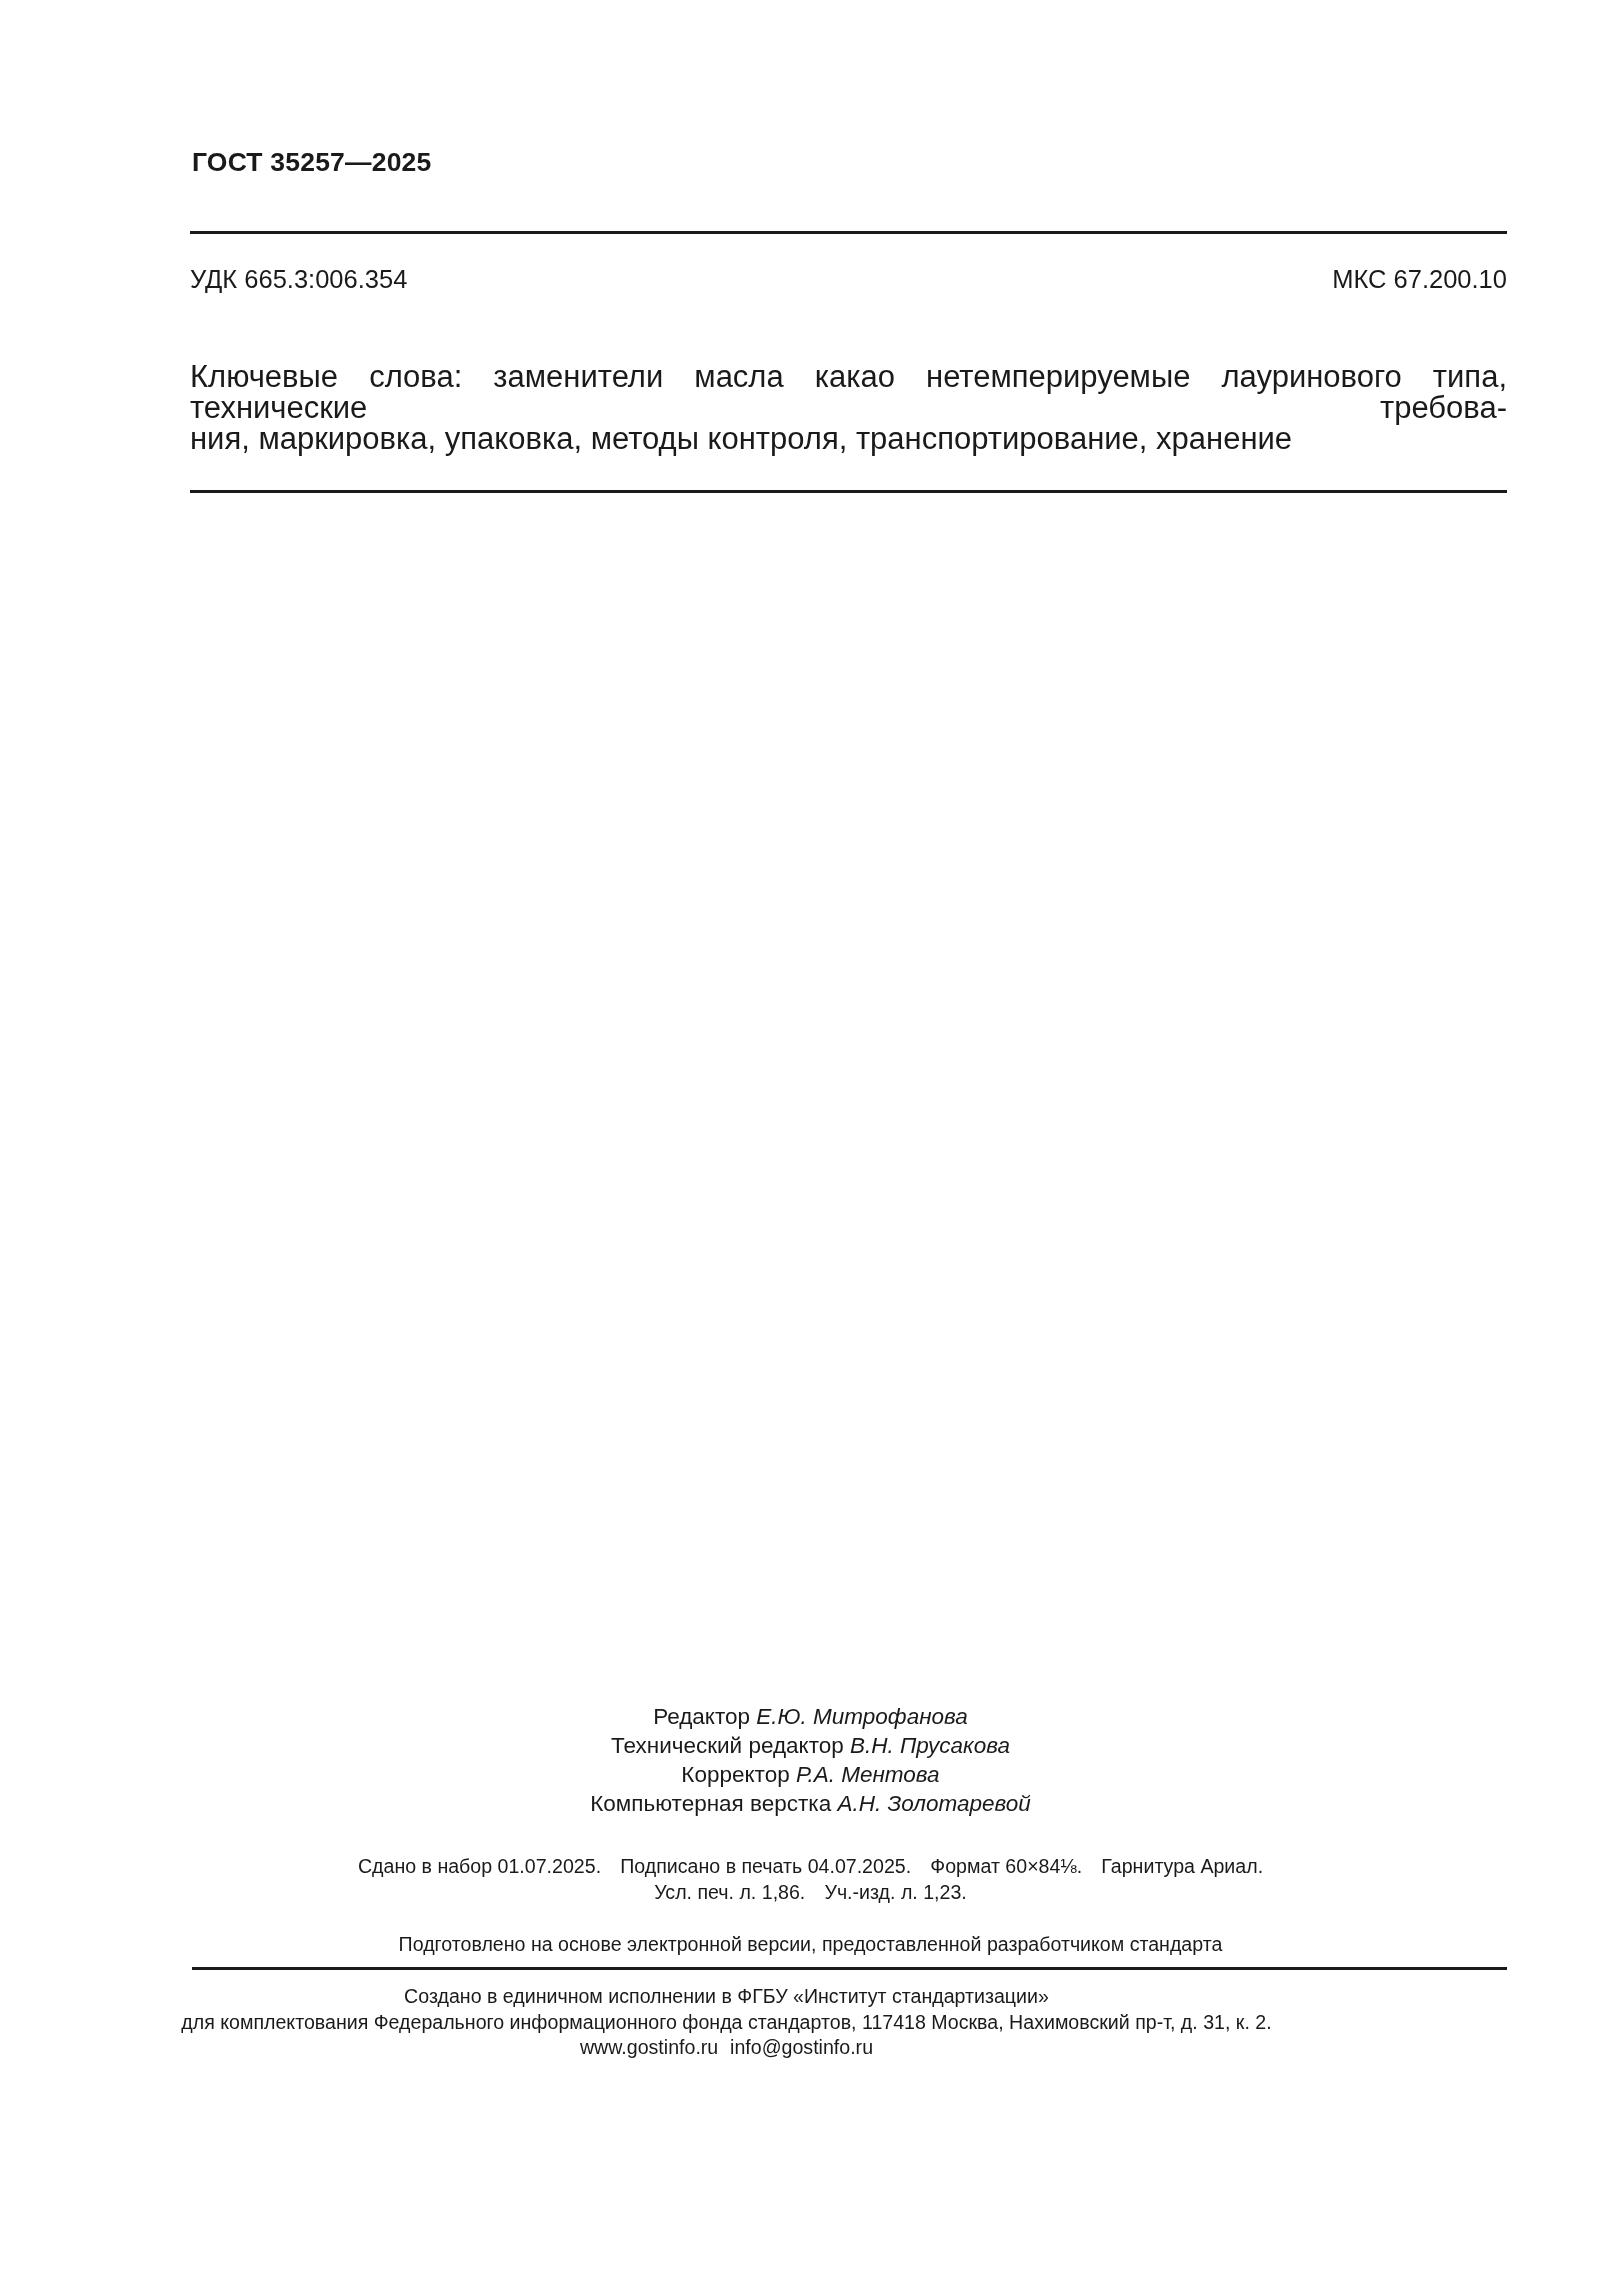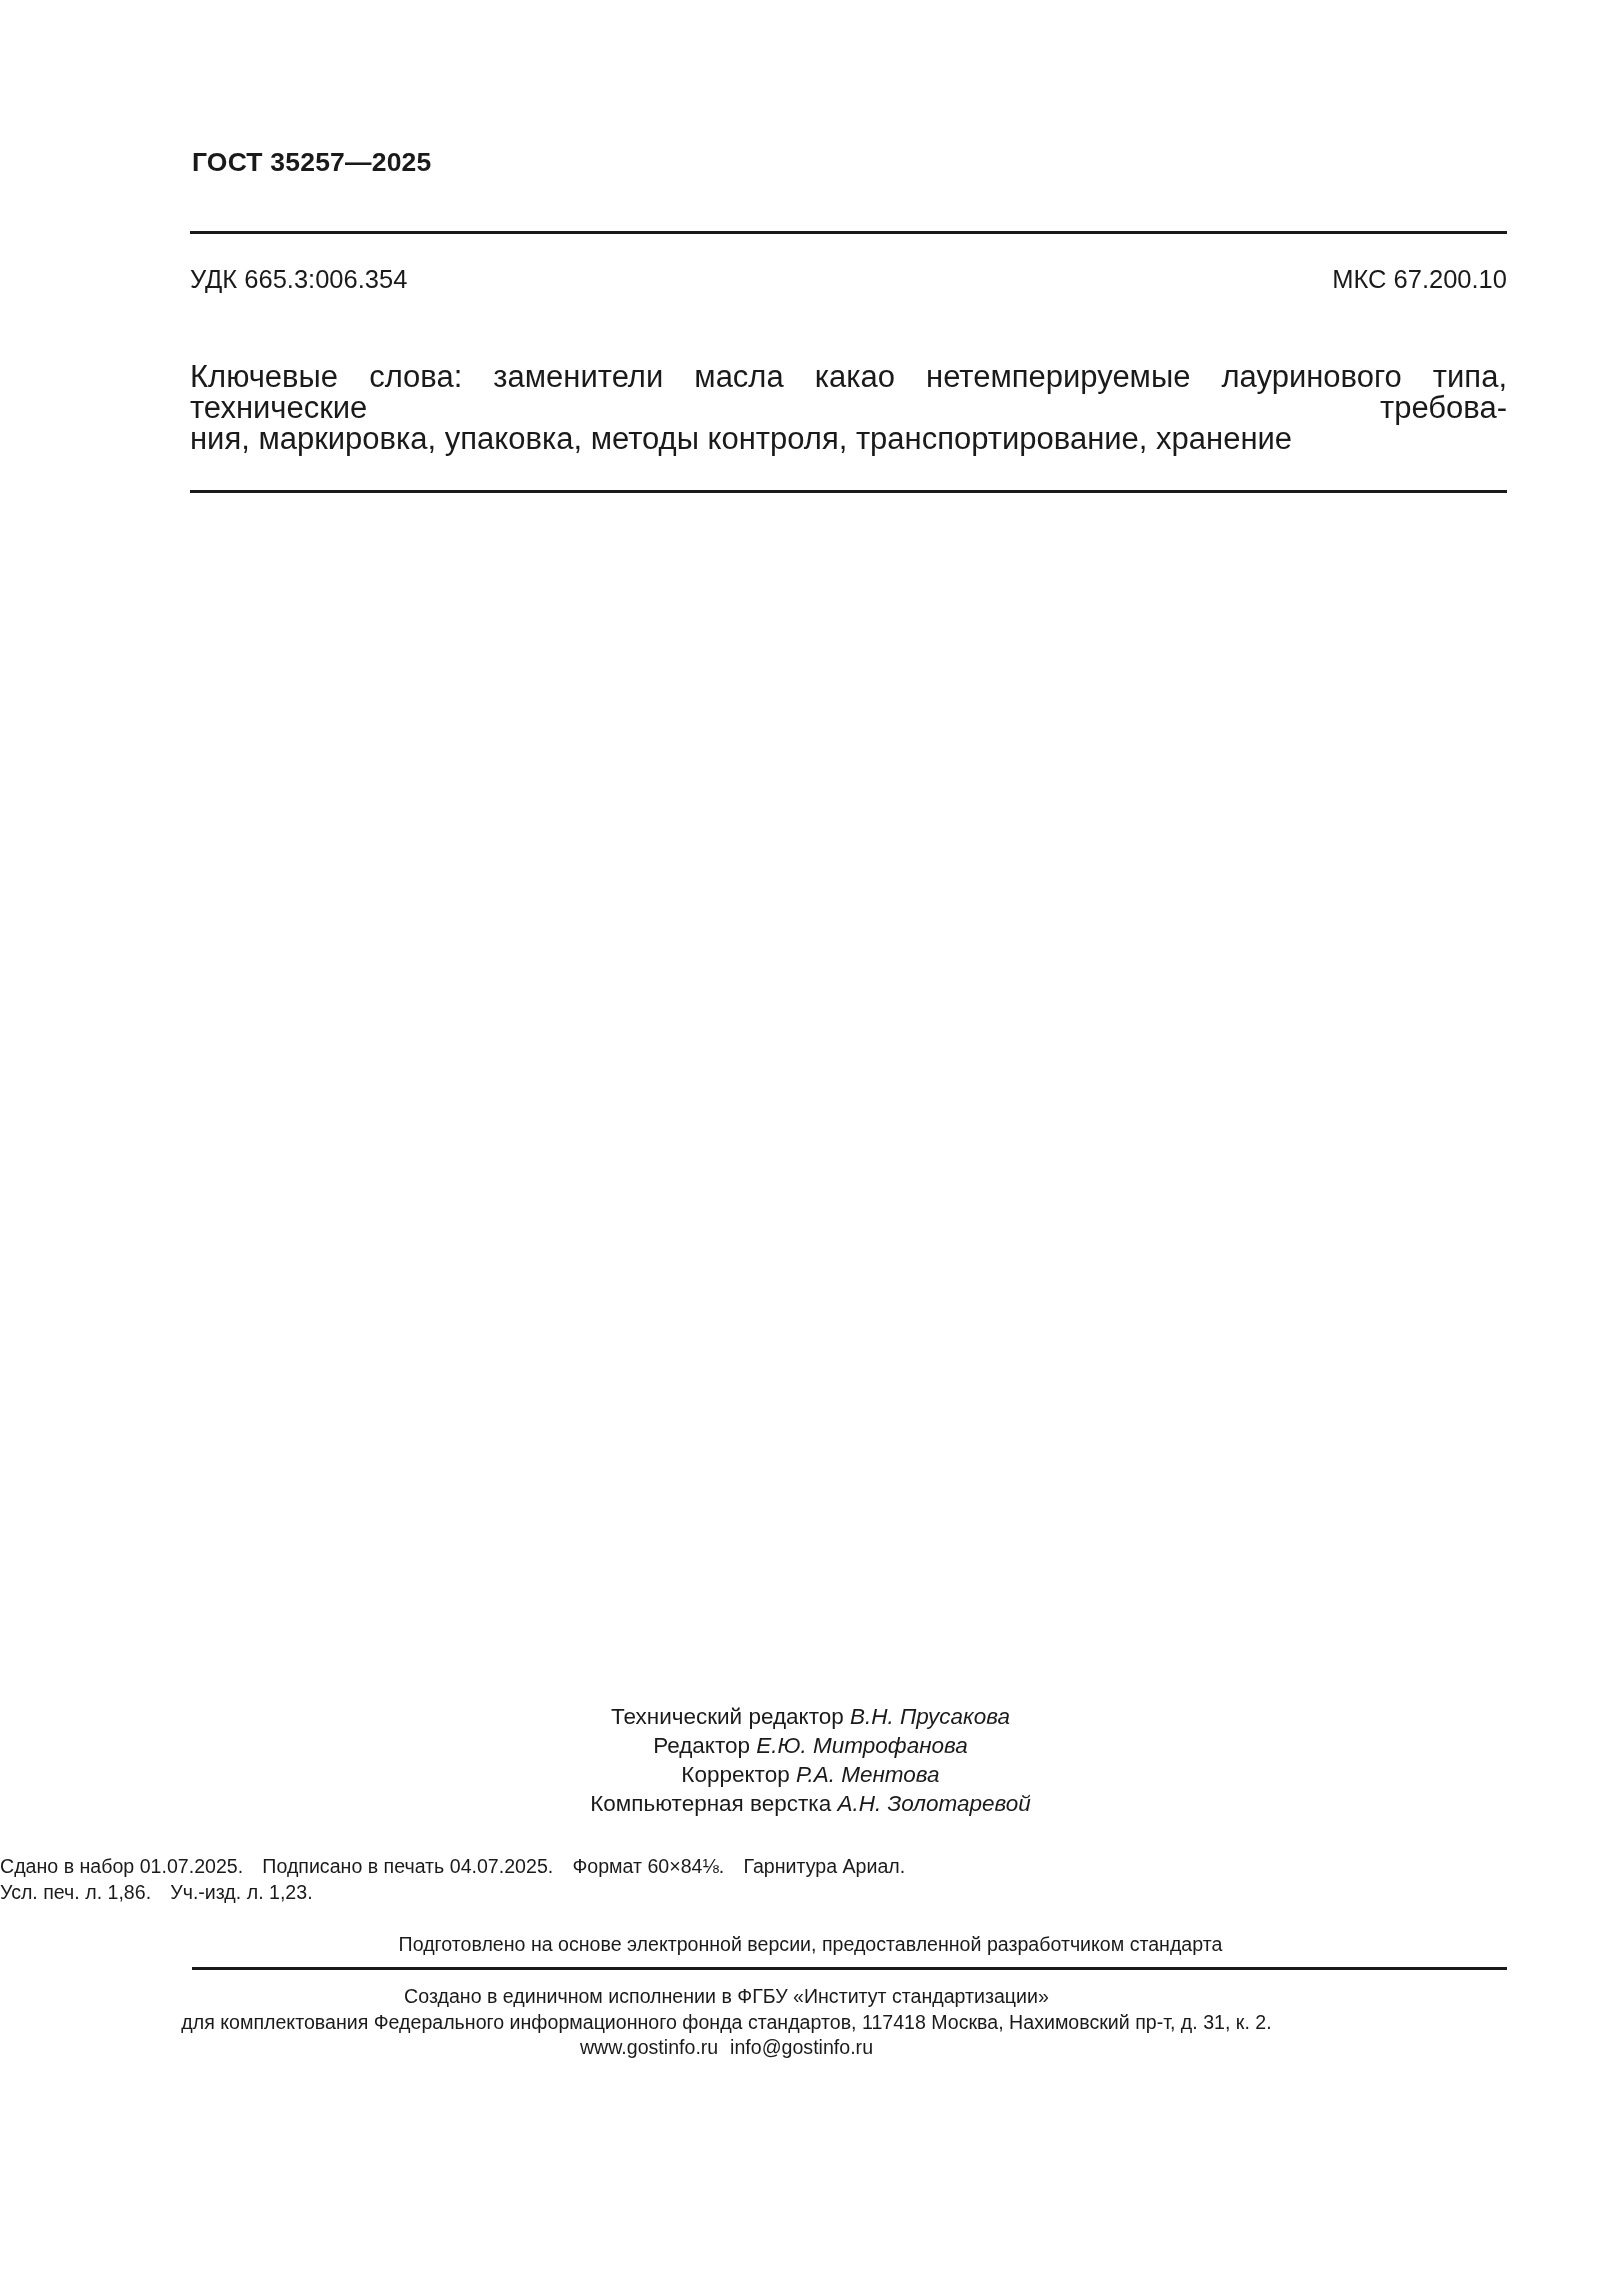--- a/index.html
+++ b/index.html
@@ -22,21 +22,21 @@
     text-align: justify;
   }
   .keywords .line { display: block; }
   .keywords .line1 { text-align-last: justify; }
   .credits {
     left: 0; width: 1621px; top: 1702px; font-size: 22.5px; line-height: 29px; text-align: center;
   }
   .credits .row { display: block; }
   .credits i { font-style: italic; }
   .imprint {
-    left: 0; width: 1621px; top: 1854px; font-size: 19.6px; line-height: 25.5px; 
+    left: 0; width: 1621px; top: 1854px; font-size: 19.6px; line-height: 25.5px; text-align: center;
   }
   .imprint .sp { display: inline-block; width: 13.7px; }
   .prepared {
     left: 0; width: 1621px; top: 1933px; font-size: 19.6px; text-align: center;
   }
   .publisher {
     left: 0; width: 1453px; top: 1984px; font-size: 19.6px; line-height: 25.5px; text-align: center;
   }
   .publisher .row { display: block; }
 </style>
@@ -51,22 +51,22 @@
 <div class="abs mks">МКС 67.200.10</div>
 
 <div class="abs keywords">
   <span class="line line1">Ключевые слова: заменители масла какао нетемперируемые лауринового типа, технические требова-</span>
   <span class="line">ния, маркировка, упаковка, методы контроля, транспортирование, хранение</span>
 </div>
 
 <div class="abs rule rule-mid"></div>
 
 <div class="abs credits">
+  <span class="row"><span>Редактор</span> <i>Е.Ю. Митрофанова</i></span>
   <span class="row"><span>Технический редактор</span> <i>В.Н. Прусакова</i></span>
-  <span class="row"><span>Редактор</span> <i>Е.Ю. Митрофанова</i></span>
   <span class="row"><span>Корректор</span> <i>Р.А. Ментова</i></span>
   <span class="row"><span>Компьютерная верстка</span> <i>А.Н. Золотаревой</i></span>
 </div>
 
 <div class="abs imprint">
   <div>
     <span>Сдано в набор 01.07.2025.</span><span class="sp"></span>
     <span>Подписано в печать 04.07.2025.</span><span class="sp"></span>
     <span>Формат 60×84⅛.</span><span class="sp"></span>
     <span>Гарнитура Ариал.</span>

